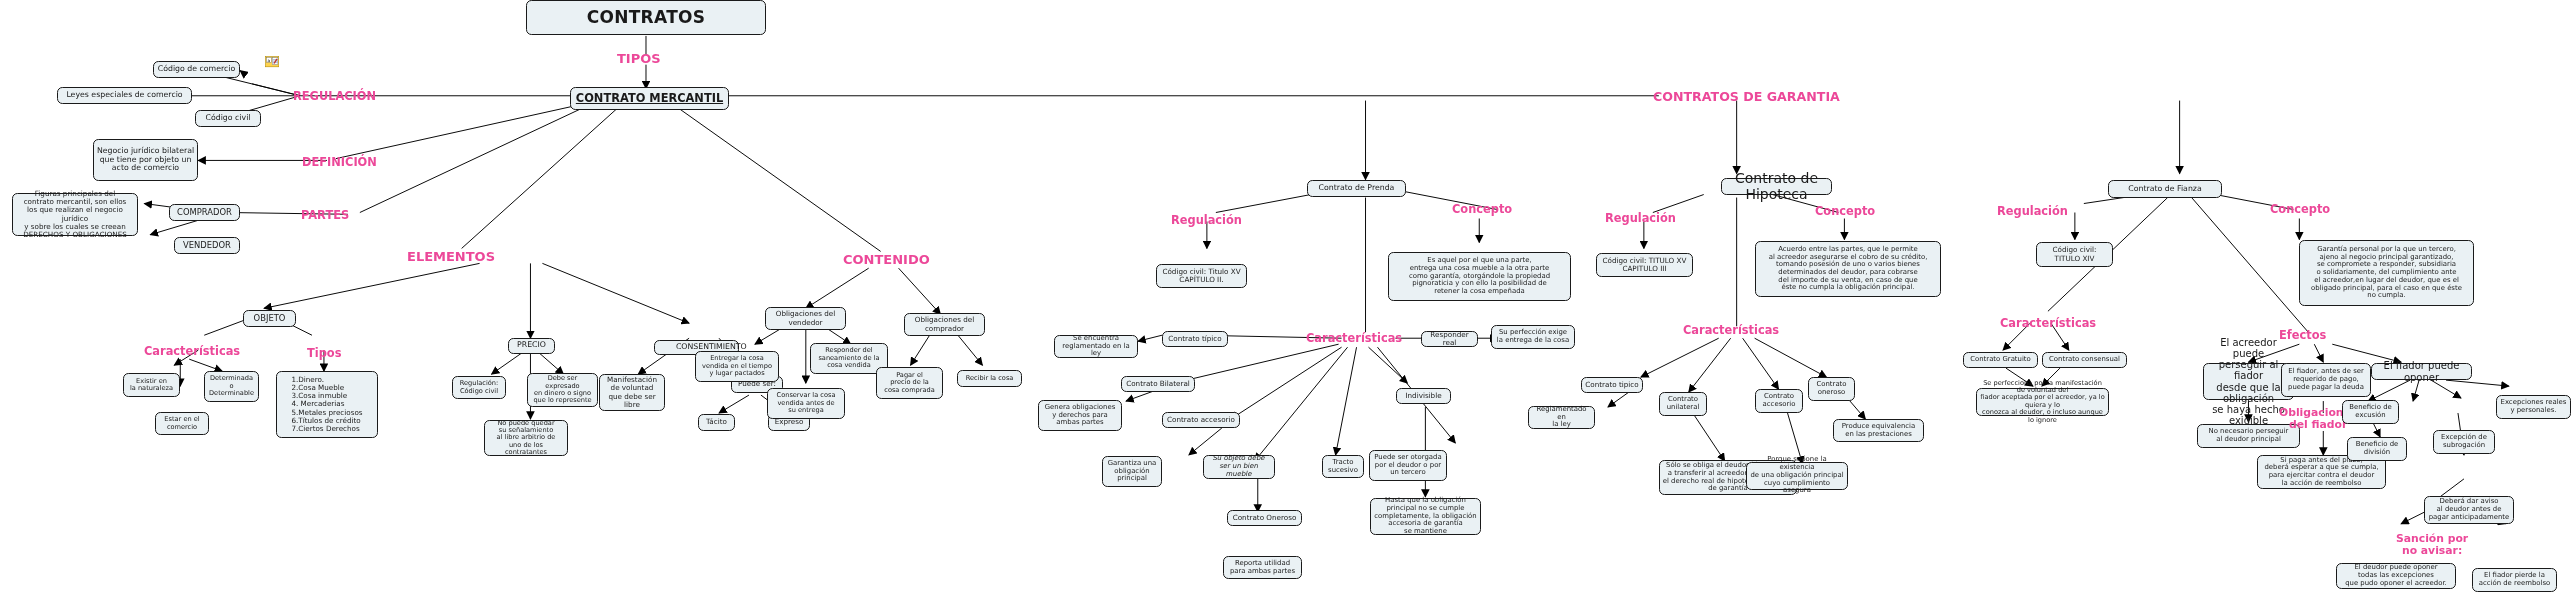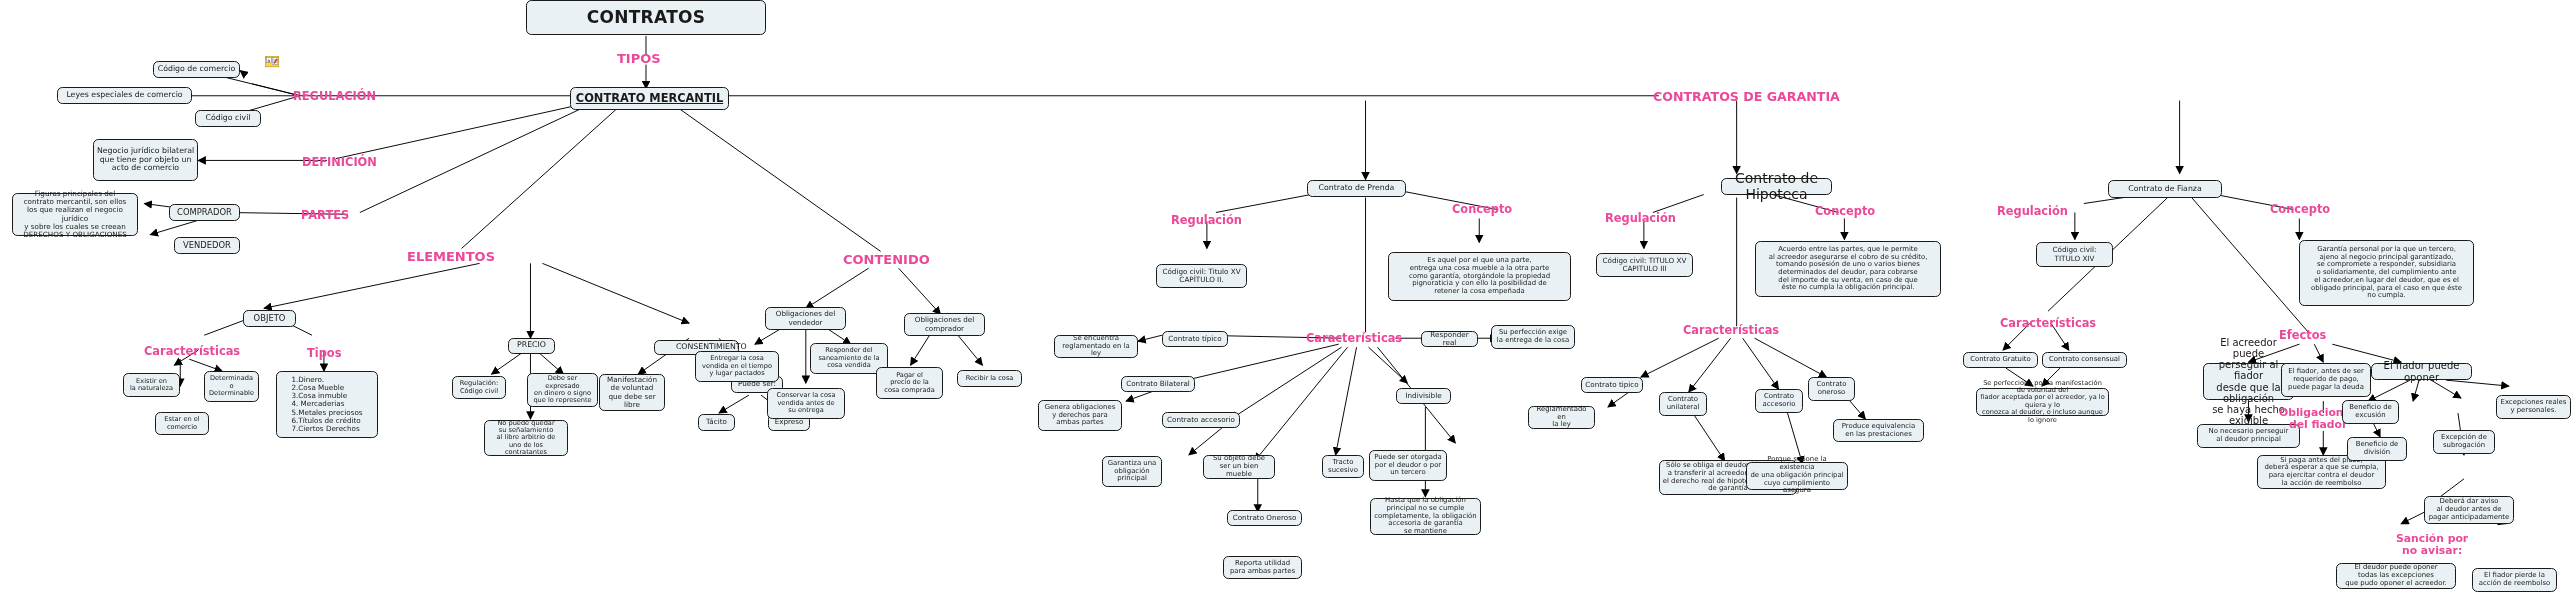--- a/index.html
+++ b/index.html
@@ -308,21 +308,21 @@
   <div class="node" style="left:1038px;top:400px;width:84px;height:31px;font-size:6.9px;">Genera obligaciones
 y derechos para
 ambas partes</div>
 
   <div class="node" style="left:1162px;top:412px;width:78px;height:15.6px;font-size:7.2px;">Contrato accesorio</div>
 
   <div class="node" style="left:1102px;top:456px;width:60px;height:31px;font-size:6.9px;">Garantiza una
 obligación
 principal</div>
 
-  <div class="node" style="left:1203px;top:455px;width:72px;height:24px;font-size:6.9px;">Su objeto debe
+  <div class="node" style="left:1203px;top:455px;width:72px;height:24px;font-size:6.9px;font-style:italic;">Su objeto debe
 ser un bien mueble</div>
 
   <div class="node" style="left:1227px;top:510px;width:75px;height:15.6px;font-size:7.2px;">Contrato Oneroso</div>
 
   <div class="node" style="left:1223px;top:556px;width:79px;height:23px;font-size:6.9px;">Reporta utilidad
 para ambas partes</div>
 
   <div class="node" style="left:1322px;top:455px;width:42px;height:23px;font-size:6.9px;">Tracto
 sucesivo</div>
 

